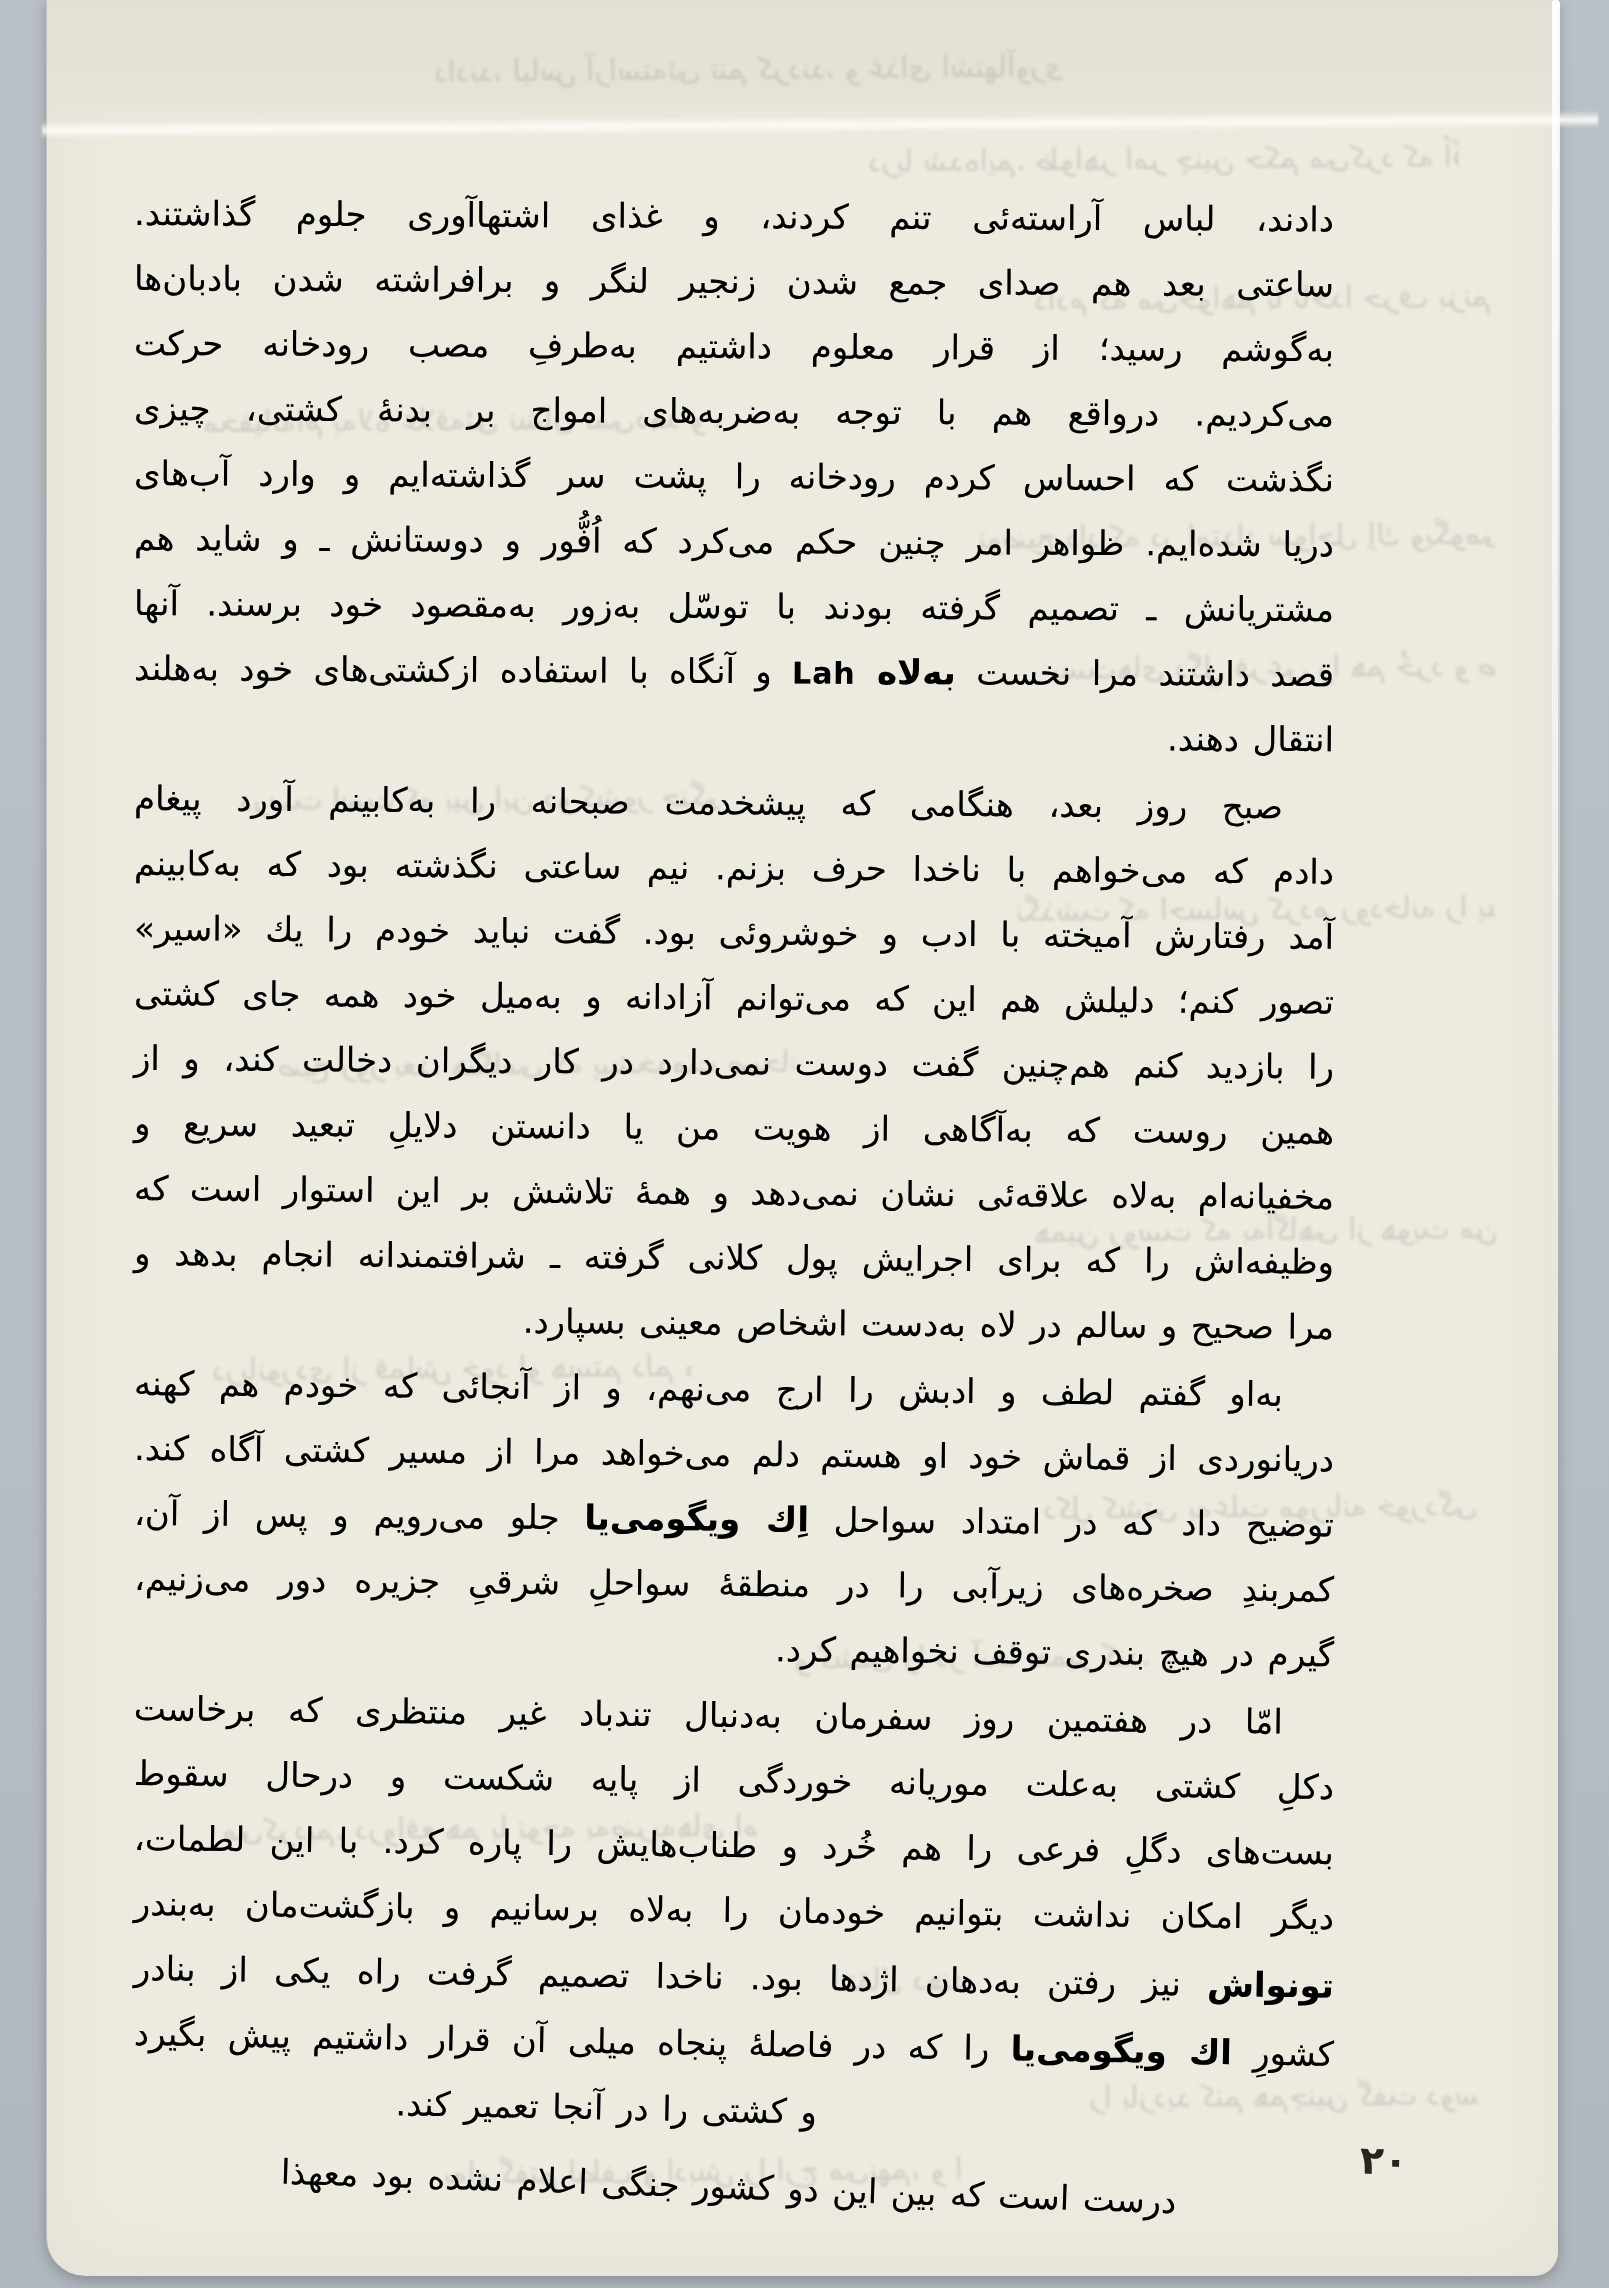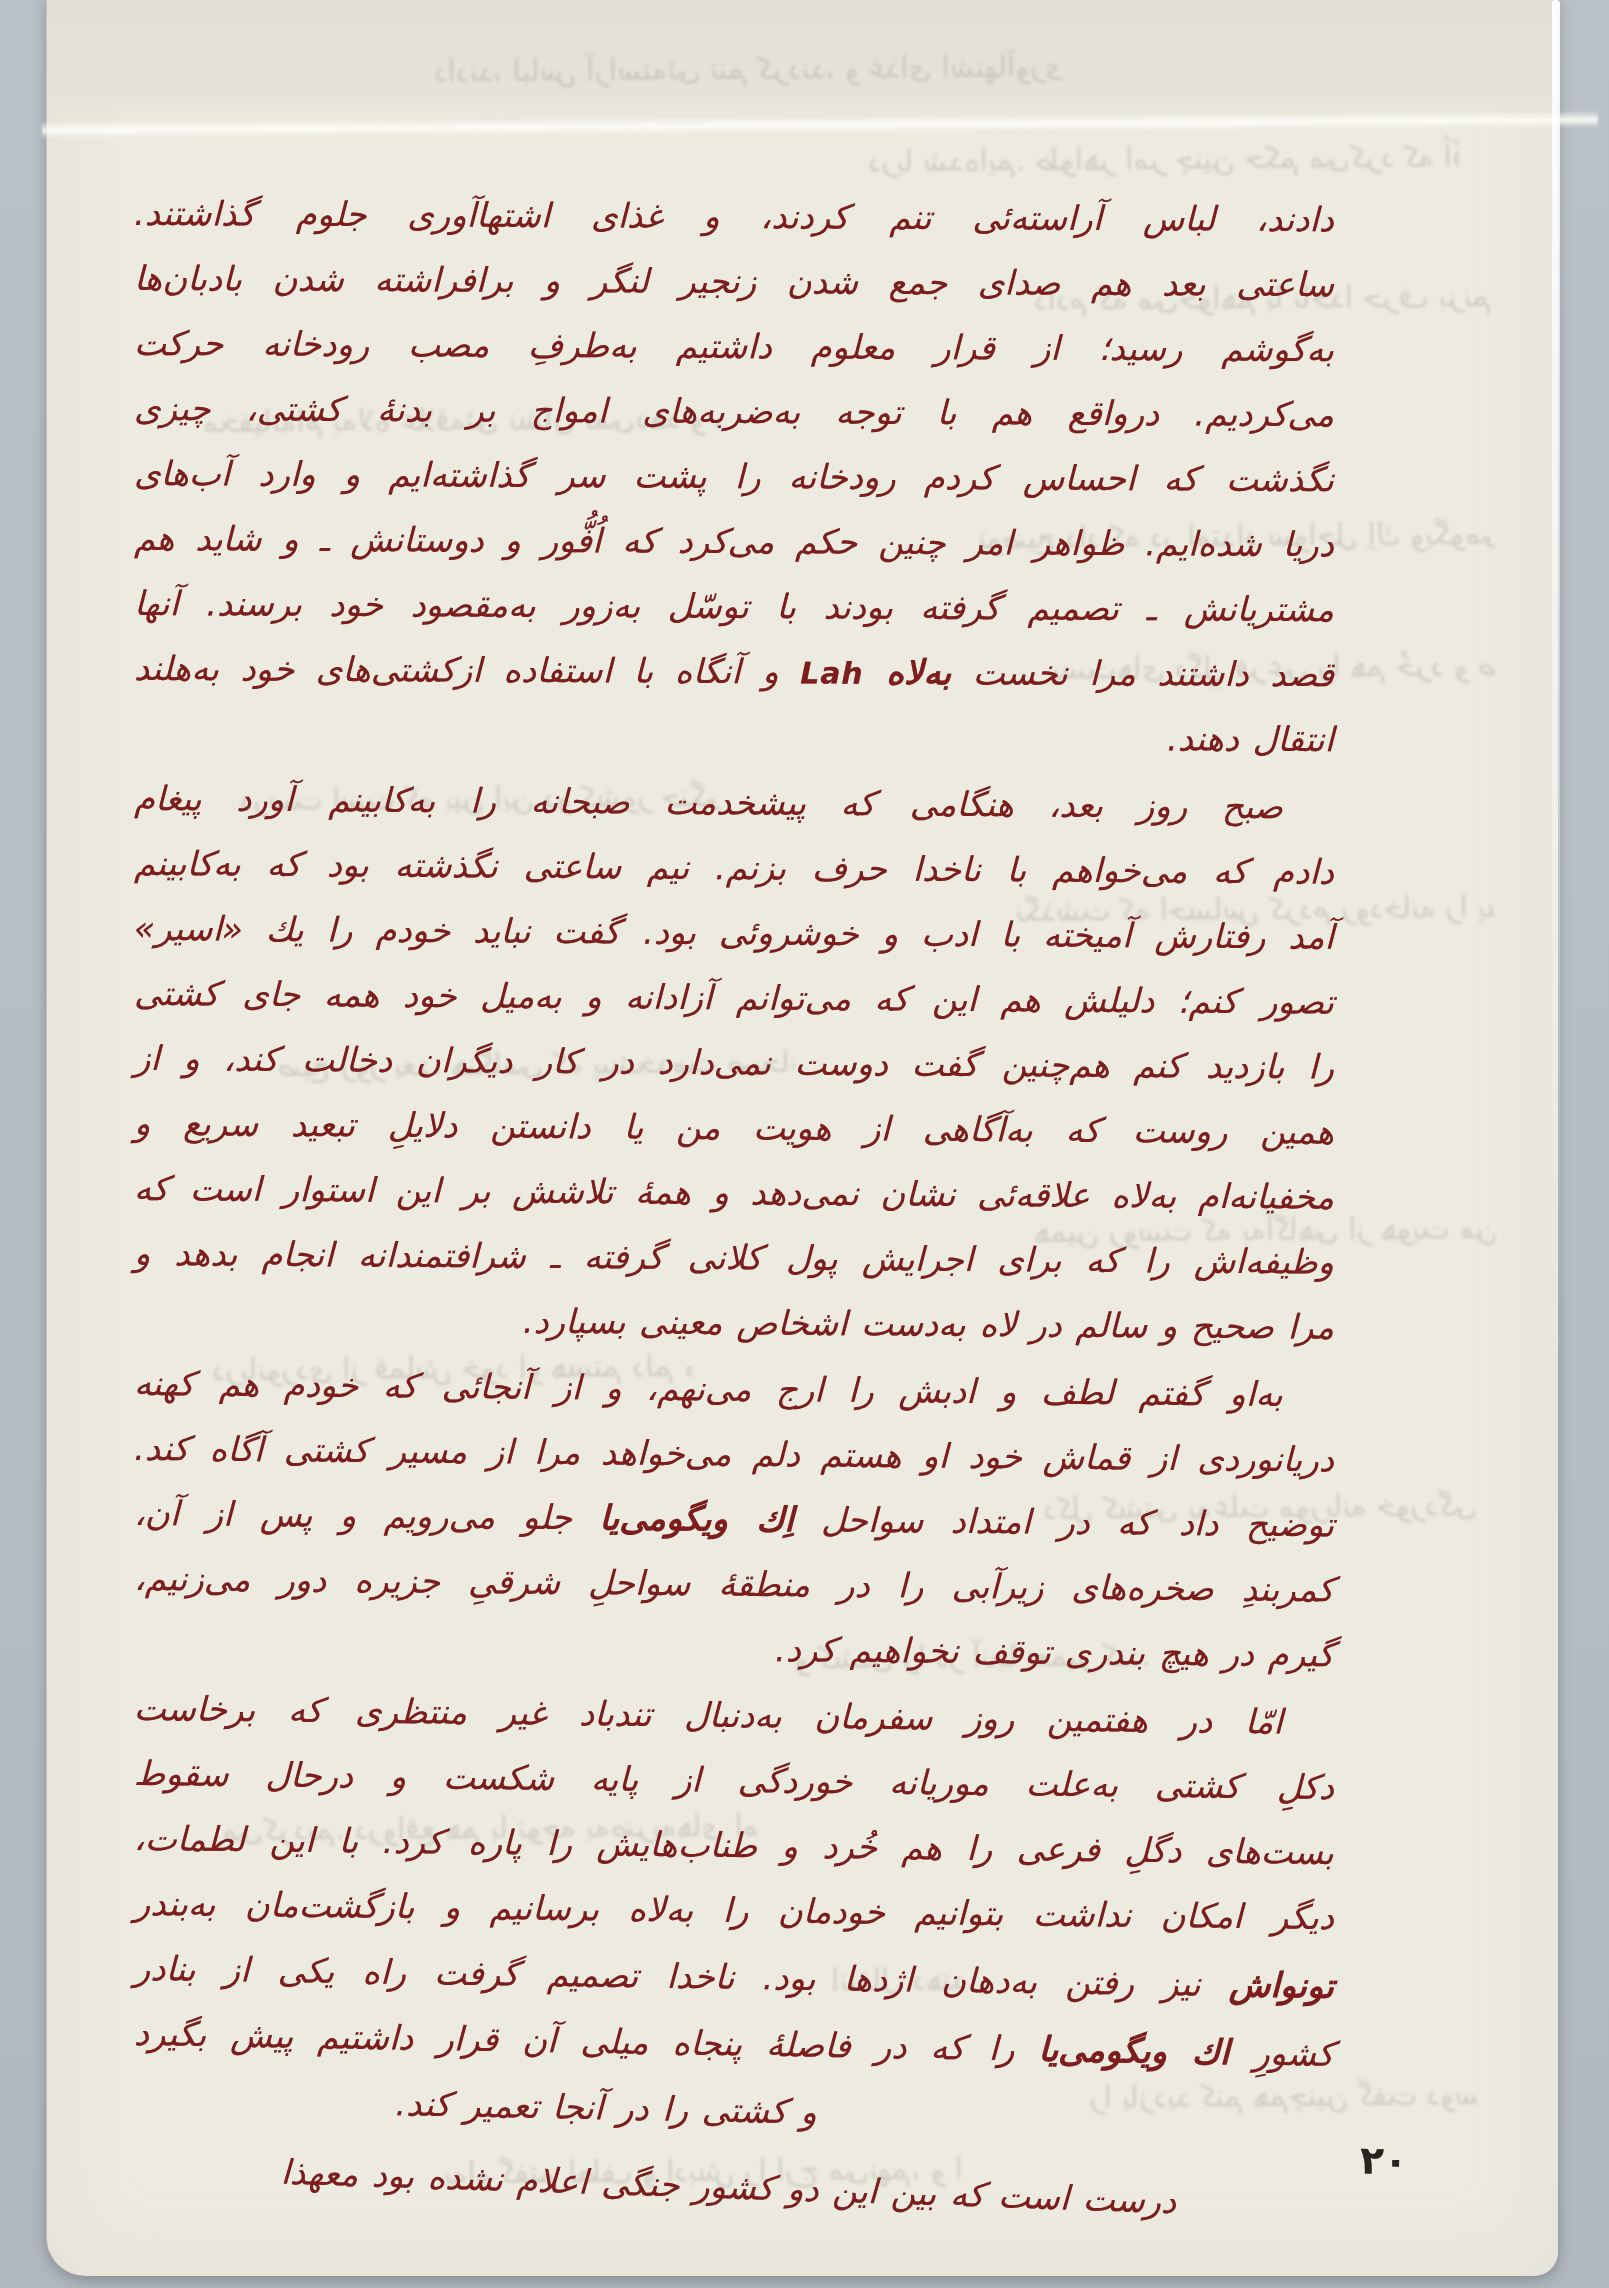--- a/index.html
+++ b/index.html
@@ -38,25 +38,24 @@
   .ghost-layer{position:absolute;inset:0;pointer-events:none;}
   .ghost{
     position:absolute;direction:rtl;white-space:nowrap;overflow:hidden;
     color:#87897c;opacity:.28;filter:blur(1.6px);
     font-size:30px;line-height:42px;height:44px;
     transform:scaleX(-1) rotate(.5deg);
   }
   .text-block{
     position:absolute;left:134px;top:181px;width:1200px;
     direction:rtl;
-    color:#7f1d1d;
+    color:#000000;
     font-size:34px;line-height:65px;
     word-spacing:2.8px;
     text-shadow:0 0 0.6px rgba(33,32,29,.55);
-    font-style:italic;
   }
   .line{
     height:65px;
     text-align:justify;text-align-last:justify;
     transform-origin:0 50%;
   }
   .line b{font-weight:700;}
   .line .lat{font-size:30px;letter-spacing:0.9px;}
   .first{padding-right:51px;}
   .first-wide{padding-right:157px;}

